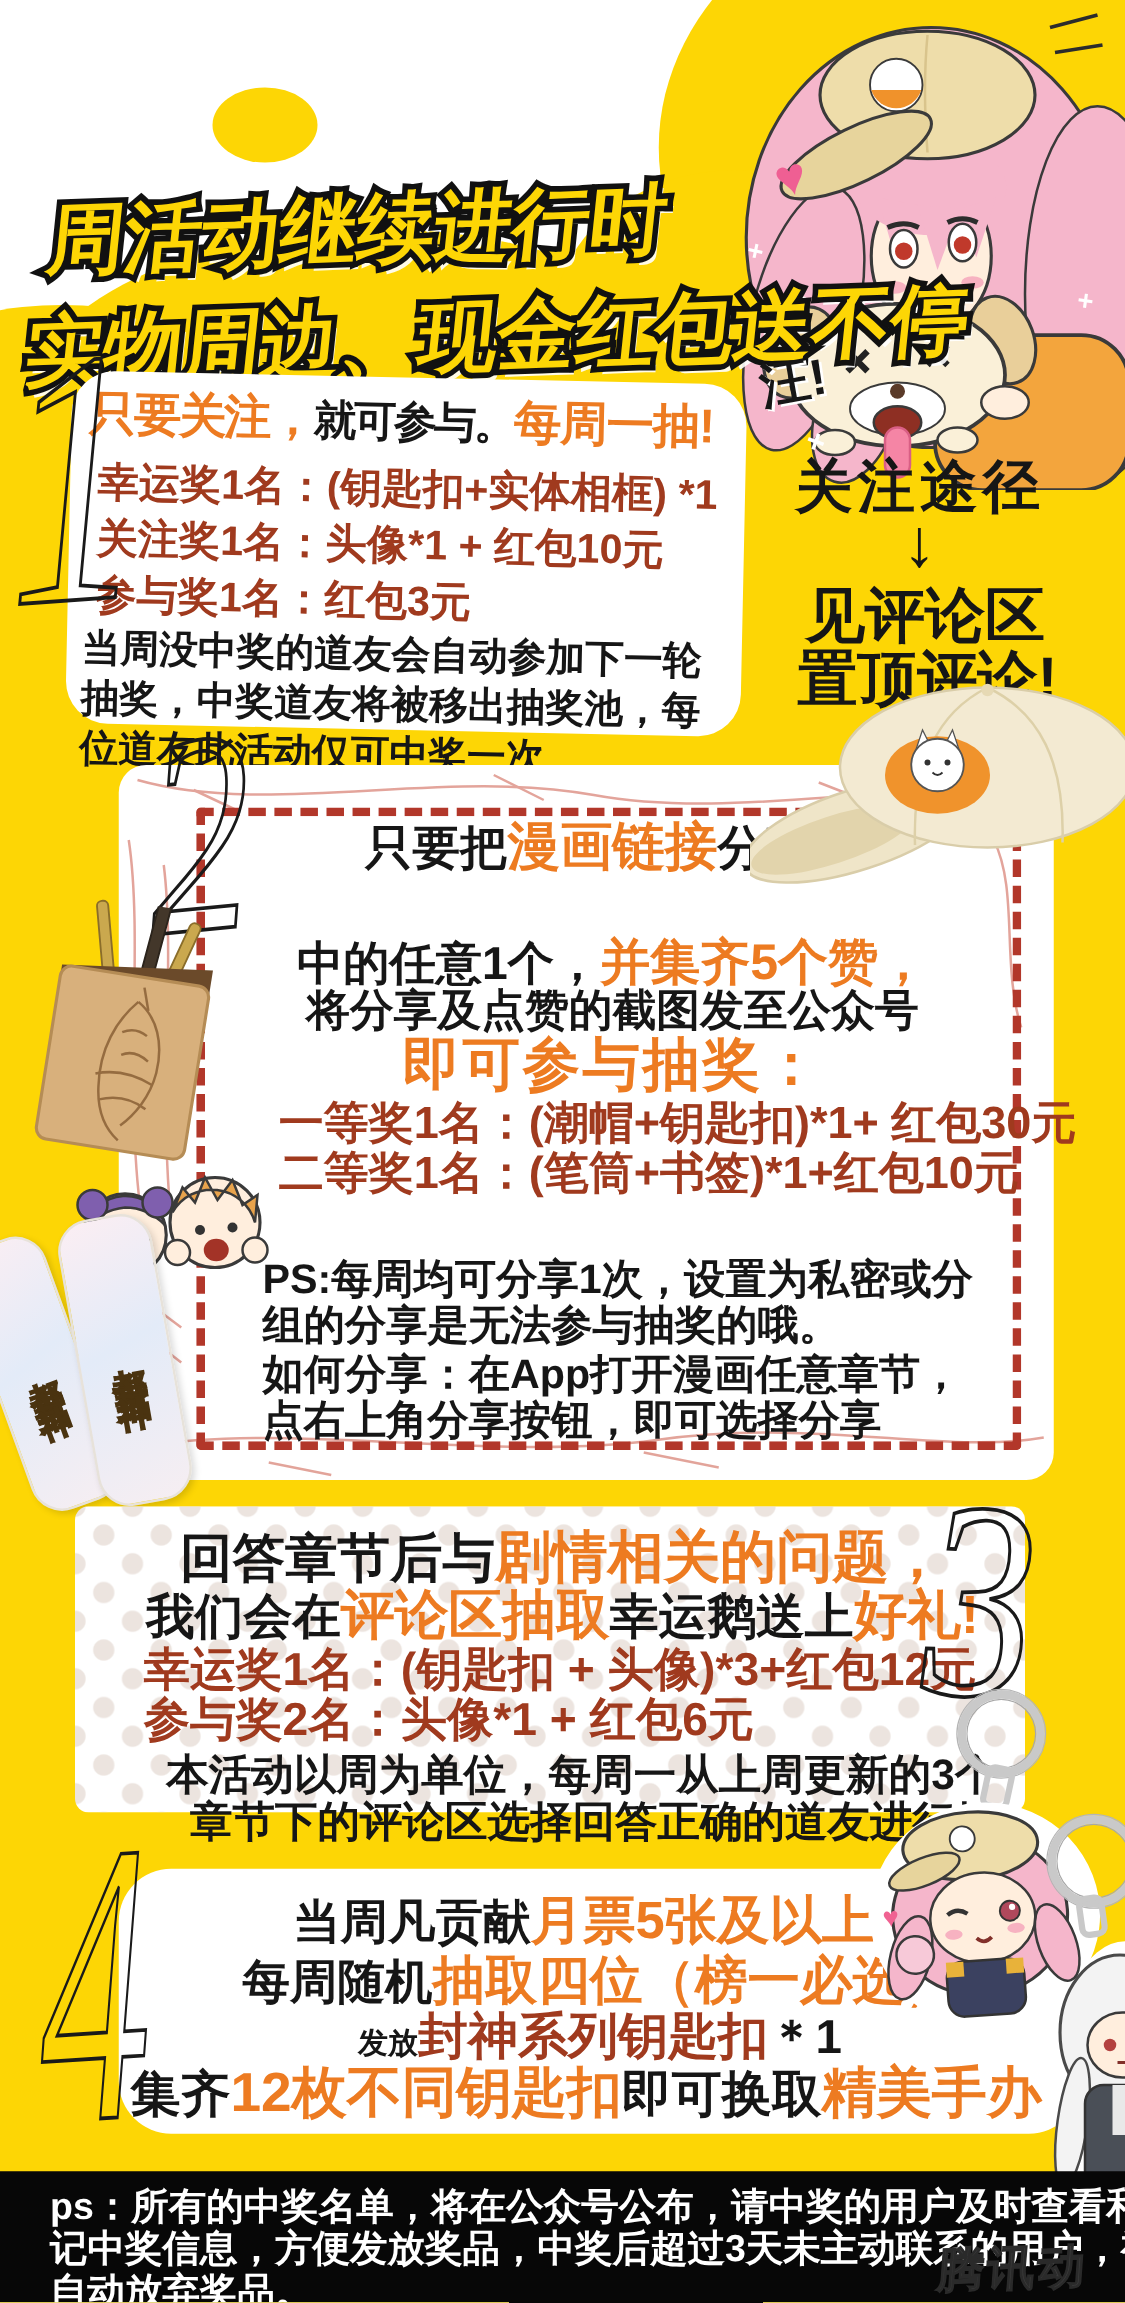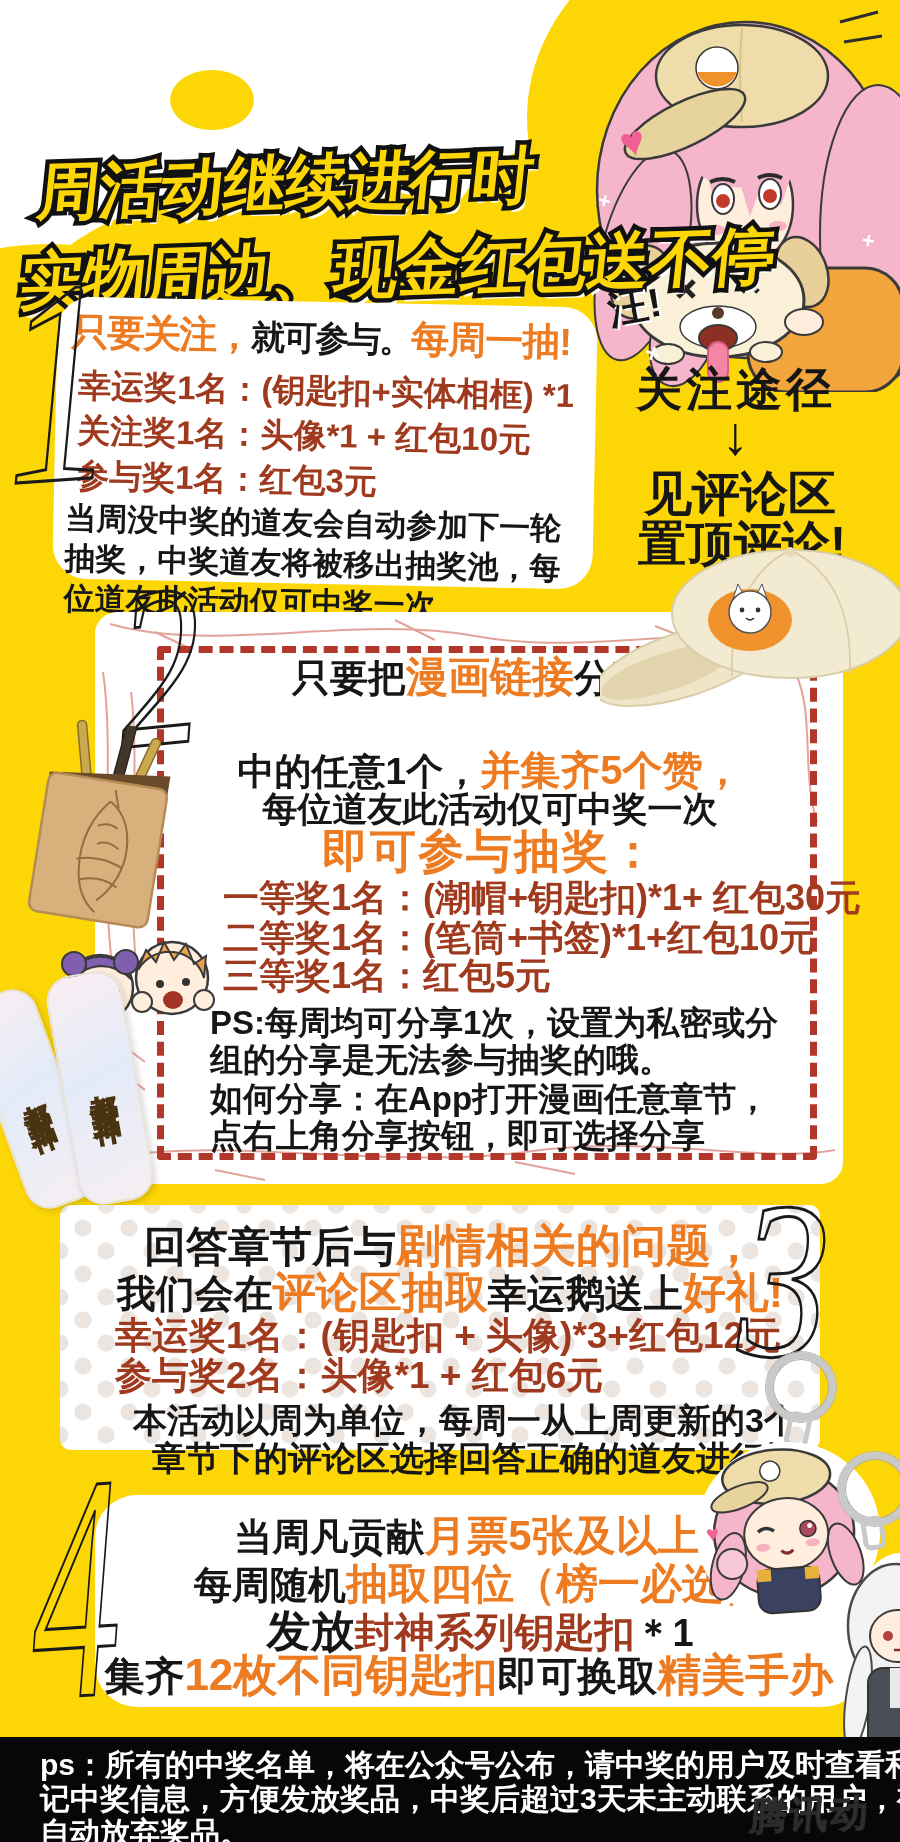--- a/index.html
+++ b/index.html
@@ -155,25 +155,24 @@
         <path d="M 10 420 l 40 30 M 14 450 l 36 28"></path>
       </g>
     </svg>
     <div class="dashed-frame" style="left:62px;top:34px;right:26px;bottom:24px;"></div>
     <div class="c-line center" style="left:395px;top:44px;">
       <span class="blk" style="font-size:38px;">只要把</span><span class="org" style="font-size:42px;">漫画链接</span><span class="blk" style="font-size:38px;">分享到</span>
     </div>
     <div class="c-line center" style="left:395px;top:138px;">
       <span class="blk" style="font-size:37px;">中的任意1个，</span><span class="org" style="font-size:40px;">并集齐5个赞，</span>
     </div>
-    <div class="c-line center blk" style="left:395px;top:179px;font-size:35px;">每位道友此活动仅可中奖一次</div>
+    <div class="c-line center blk" style="left:395px;top:179px;font-size:35px;">将分享及点赞的截图发至公众号</div>
     <div class="c-line center org" style="left:395px;top:216px;font-size:46px;letter-spacing:2px;">即可参与抽奖：</div>
     <div class="c-line dred" style="left:128px;top:268px;font-size:36px;">一等奖1名：(潮帽+钥匙扣)*1+ 红包30元</div>
     <div class="c-line dred" style="left:128px;top:308px;font-size:36px;">二等奖1名：(笔筒+书签)*1+红包10元</div>
-    <div class="c-line dred" style="left:128px;top:346px;font-size:36px;">三等奖1名：红包5元</div>
     <div class="abs blk w9" style="left:115px;top:392px;width:590px;font-size:33px;line-height:37px;">PS:每周均可分享1次，设置为私密或分组的分享是无法参与抽奖的哦。</div>
     <div class="abs blk w9" style="left:115px;top:468px;width:590px;font-size:33px;line-height:37px;">如何分享：在App打开漫画任意章节，点右上角分享按钮，即可选择分享</div>
   </div>
   <div class="numeral" style="left:102px;top:552px;font-size:230px;transform:scaleX(.72) rotate(-4deg);">2</div>
 
   <svg class="abs" style="left:600px;top:540px;" width="310" height="175" viewBox="0 0 310 175">
     <ellipse cx="85" cy="124" rx="94" ry="32" fill="#efe5c8" stroke="#d9cda9" stroke-width="2" transform="rotate(-18 85 124)"></ellipse>
     <ellipse cx="66" cy="132" rx="68" ry="19" fill="#e2d4ac" transform="rotate(-18 66 132)"></ellipse>
     <ellipse cx="190" cy="74" rx="118" ry="64" fill="#f3ead2" stroke="#d9cda9" stroke-width="2"></ellipse>
     <path d="M 190 10 C 150 30 130 70 132 136 M 190 10 C 232 30 252 70 250 134" stroke="#ddd0a8" stroke-width="2" fill="none"></path>
@@ -246,21 +245,21 @@
   <div class="numeral" style="left:728px;top:1168px;font-size:225px;transform:scaleX(.8) rotate(2deg);">3</div>
 
   <div class="box" style="left:95px;top:1495px;width:770px;height:212px;border-radius:42px;">
     <div class="c-line center" style="left:385px;top:20px;">
       <span class="blk" style="font-size:38px;margin-left:16px;">当周凡贡献</span><span class="org" style="font-size:42px;">月票5张及以上，</span>
     </div>
     <div class="c-line center" style="left:385px;top:68px;">
       <span class="blk" style="font-size:38px;">每周随机</span><span class="org" style="font-size:42px;">抽取四位（榜一必选）</span>
     </div>
     <div class="c-line center" style="left:385px;top:114px;">
-      <span class="blk" style="font-size:44px;">发放</span><span class="dred" style="font-size:40px;">封神系列钥匙扣</span><span class="blk" style="font-size:38px;">＊1</span>
+      <span class="blk" style="font-size:24px;">发放</span><span class="dred" style="font-size:40px;">封神系列钥匙扣</span><span class="blk" style="font-size:38px;">＊1</span>
     </div>
     <div class="c-line center" style="left:385px;top:158px;">
       <span class="blk" style="font-size:40px;padding-left:40px;">集齐</span><span class="org" style="font-size:44px;">12枚不同钥匙扣</span><span class="blk" style="font-size:40px;">即可换取</span><span class="org" style="font-size:44px;">精美手办</span><span class="blk" style="font-size:40px;">＊1</span>
     </div>
   </div>
   <div class="numeral" style="left:-4px;top:1428px;font-size:320px;transform:scaleX(.55) rotate(-2deg);">4</div>
 
   <div class="ring" style="left:766px;top:1352px;width:56px;height:56px;"></div>
   <div class="chainlink" style="left:786px;top:1412px;width:14px;height:26px;transform:rotate(12deg);"></div>
   <svg class="abs" style="left:692px;top:1436px;transform:rotate(-4deg);" width="192" height="190" viewBox="0 0 192 190">

